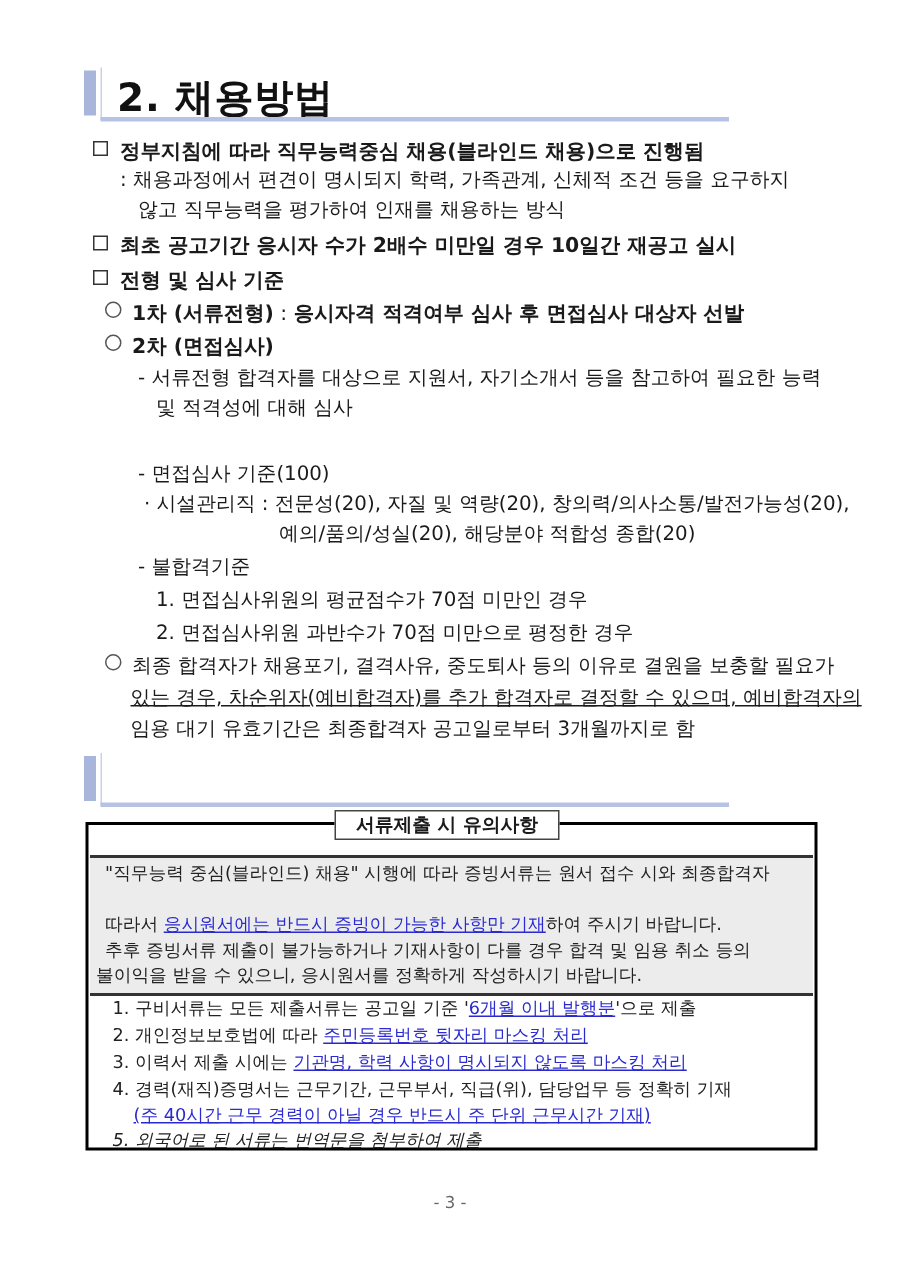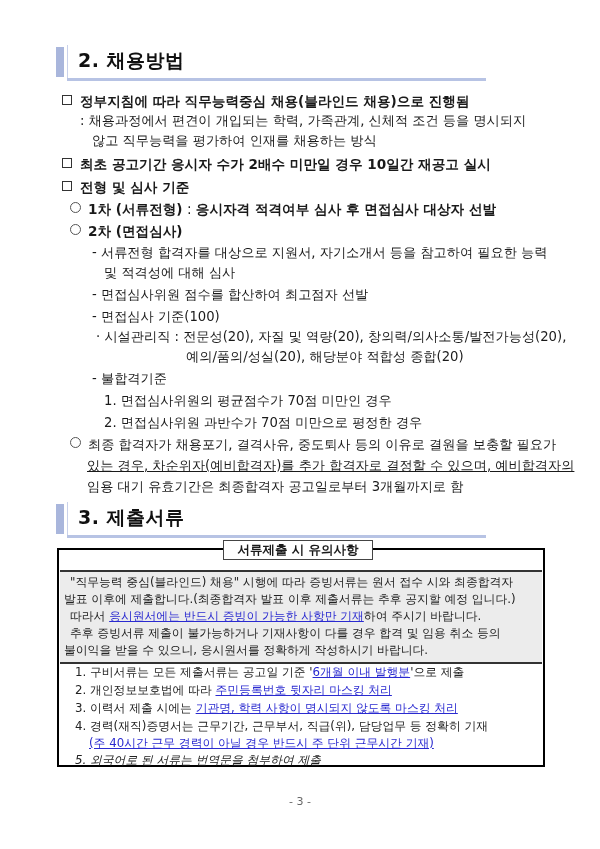--- a/index.html
+++ b/index.html
@@ -2,21 +2,21 @@
 <html><head>
 <meta charset="utf-8">
 <style>
   html, body { margin:0; padding:0; background:#ffffff; }
   body { width:600px; height:849px; position:relative; overflow:hidden;
          font-family:"DejaVu Sans","Liberation Sans",sans-serif; color:#1a1a1a; }
   .page { position:absolute; left:0; top:0; width:600px; height:849px; }
 
   .section-head { position:absolute; left:56px; width:430px; height:36px; }
   .section-head .bar { position:absolute; left:0; top:2px; width:8px; height:30px; background:#a9b6dc; }
-  .section-head .title { position:absolute; left:22px; top:3px; font-size:19px; font-weight:bold; color:#111; letter-spacing:0.5px; }
+  .section-head .title { position:absolute; left:22px; top:3px; font-size:26px; font-weight:bold; color:#111; letter-spacing:0.5px; }
   .section-head .underline { position:absolute; left:11px; right:0; top:33px; height:3px; background:#b7c3e4; }
   .section-head .vline { position:absolute; left:11px; top:0; width:1px; height:35px; background:#c9d1ea; }
 
   .line { position:absolute; white-space:nowrap; font-size:13.2px; line-height:18px; }
   .bold { font-weight:bold; font-size:13.6px; }
   .sq { display:inline-block; width:8px; height:8px; border:1.3px solid #333; margin-right:8px; vertical-align:1px; }
   .circ { display:inline-block; width:9px; height:9px; border:1.2px solid #555; border-radius:50%; margin-right:7px; vertical-align:1px; }
   .norm { font-weight:normal; }
 
   .box { position:absolute; left:57px; top:548px; width:484px; height:215px; border:2px solid #000000; }
@@ -37,63 +37,60 @@
   <div class="section-head" style="top:45px;">
     <div class="bar"></div>
     <div class="vline"></div>
     <div class="title">2. 채용방법</div>
     <div class="underline"></div>
   </div>
 
   <div class="line bold" style="left:62px; top:92px;">
     <span class="sq"></span><span>정부지침에 따라 직무능력중심 채용(블라인드 채용)으로 진행됨</span>
   </div>
-  <div class="line" style="left:80px; top:112px;">: 채용과정에서 편견이 개입되는 학력, 가족관계, 신체적 조건 등을 명시되지</div>
+  <div class="line" style="left:80px; top:112px;">: 채용과정에서 편견이 명시되지 학력, 가족관계, 신체적 조건 등을 요구하지</div>
   <div class="line" style="left:92px; top:132px;">않고 직무능력을 평가하여 인재를 채용하는 방식</div>
   <div class="line bold" style="left:62px; top:155px;">
     <span class="sq"></span><span>최초 공고기간 응시자 수가 2배수 미만일 경우 10일간 재공고 실시</span>
   </div>
   <div class="line bold" style="left:62px; top:178px;">
     <span class="sq"></span><span>전형 및 심사 기준</span>
   </div>
 
   <div class="line bold" style="left:70px; top:200px;">
     <span class="circ"></span><span>1차 (서류전형)</span><span class="norm"> : </span><span>응시자격 적격여부 심사 후 면접심사 대상자 선발</span>
   </div>
   <div class="line bold" style="left:70px; top:222px;">
     <span class="circ"></span><span>2차 (면접심사)</span>
   </div>
   <div class="line" style="left:92px; top:244px;">- 서류전형 합격자를 대상으로 지원서, 자기소개서 등을 참고하여 필요한 능력</div>
   <div class="line" style="left:104px; top:264px;">및 적격성에 대해 심사</div>
-  <div class="line" style="left:92px; top:286px;">- 면접심사위원 점수를 합산하여 최고점자 선발</div>
   <div class="line" style="left:92px; top:308px;">- 면접심사 기준(100)</div>
   <div class="line" style="left:96px; top:328px;">· 시설관리직 : 전문성(20), 자질 및 역량(20), 창의력/의사소통/발전가능성(20),</div>
   <div class="line" style="left:186px; top:348px;">예의/품의/성실(20), 해당분야 적합성 종합(20)</div>
   <div class="line" style="left:92px; top:370px;">- 불합격기준</div>
   <div class="line" style="left:104px; top:392px;">1. 면접심사위원의 평균점수가 70점 미만인 경우</div>
   <div class="line" style="left:104px; top:414px;">2. 면접심사위원 과반수가 70점 미만으로 평정한 경우</div>
 
   <div class="line" style="left:70px; top:436px;">
     <span class="circ"></span><span>최종 합격자가 채용포기, 결격사유, 중도퇴사 등의 이유로 결원을 보충할 필요가</span>
   </div>
   <div class="line" style="left:87px; top:457px;text-decoration:underline;">있는 경우, 차순위자(예비합격자)를 추가 합격자로 결정할 수 있으며, 예비합격자의</div>
   <div class="line" style="left:87px; top:478px;">임용 대기 유효기간은 최종합격자 공고일로부터 3개월까지로 함</div>
 
   <div class="section-head" style="top:502px;">
     <div class="bar"></div>
     <div class="vline"></div>
-    <div class="title">3. 제출서류</div>
     <div class="underline"></div>
   </div>
 
   <div class="box">
     <div class="box-label">서류제출 시 유의사항</div>
     <div class="notice">
       <div class="nl" style="top:2px; left:10px;">"직무능력 중심(블라인드) 채용" 시행에 따라 증빙서류는 원서 접수 시와 최종합격자</div>
-      <div class="nl" style="top:19px; left:4px;">발표 이후에 제출합니다.(최종합격자 발표 이후 제출서류는 추후 공지할 예정 입니다.)</div>
       <div class="nl" style="top:36px; left:10px;">
         <span>따라서 </span><span class="link">응시원서에는 반드시 증빙이 가능한 사항만 기재</span><span>하여 주시기 바랍니다.</span>
       </div>
       <div class="nl" style="top:53px; left:10px;">추후 증빙서류 제출이 불가능하거나 기재사항이 다를 경우 합격 및 임용 취소 등의</div>
       <div class="nl" style="top:70px; left:4px;">불이익을 받을 수 있으니, 응시원서를 정확하게 작성하시기 바랍니다.</div>
     </div>
     <div class="list">
       <div class="li" style="top:114px;">
         <span>1. 구비서류는 모든 제출서류는 공고일 기준 '</span><span class="link">6개월 이내 발행분</span><span>'으로 제출</span>
       </div>

